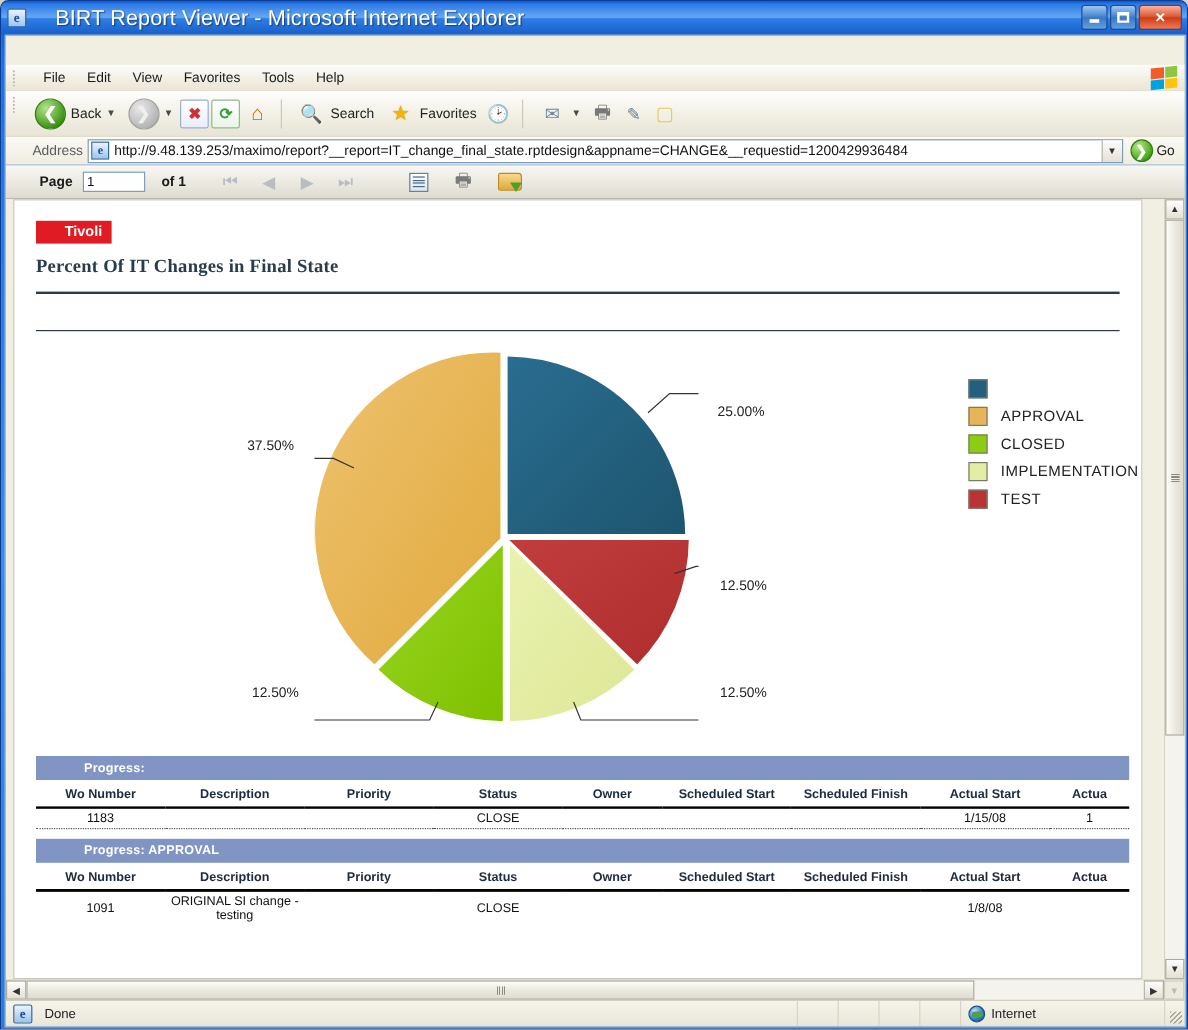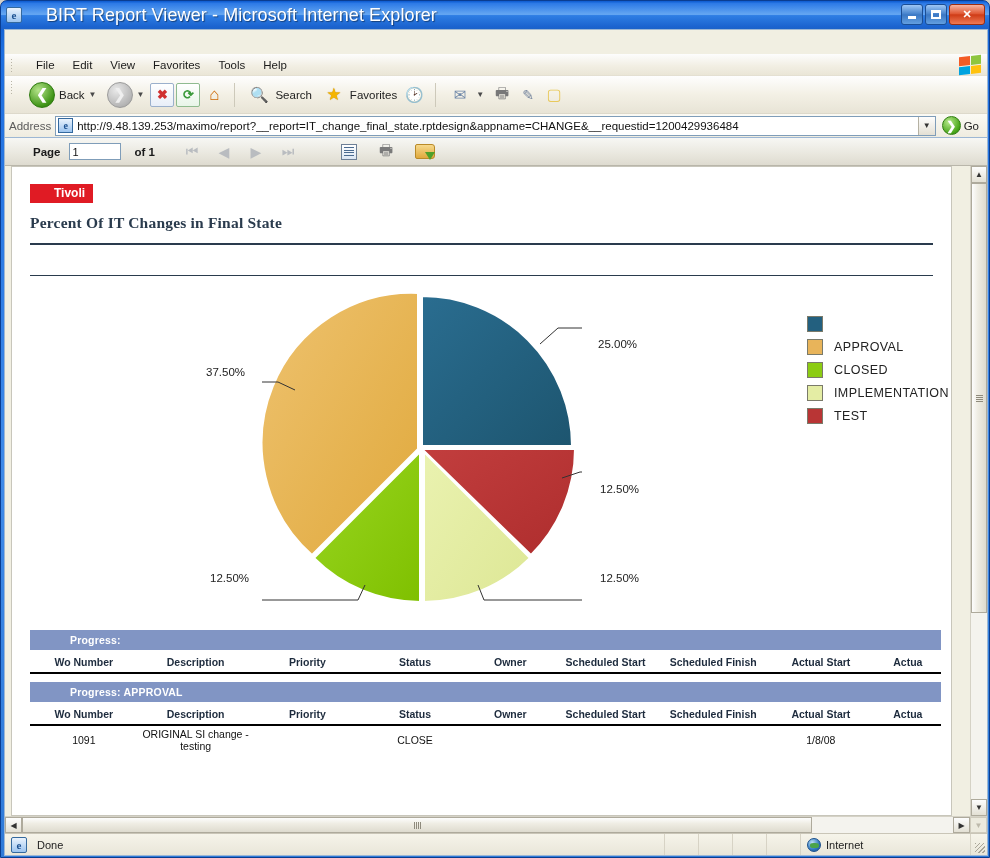--- a/index.html
+++ b/index.html
@@ -114,21 +114,21 @@
   .ic-star { color:#f5b500; font-size:17px; text-shadow:0 0 1px #b07c00;}
   .ic-hist { color:#2f9a4b; font-size:15px;}
   .ic-mail { color:#6e87a8; font-size:15px;}
   .ic-print{ color:#787878; font-size:15px;}
   .ic-edit { color:#70809a; font-size:14px;}
   .ic-note { color:#e8c95c; font-size:16px;}
   
   .addrbar {
     height: 24px; display: flex; align-items: center;
     background: linear-gradient(180deg,#fbfaf4,#efece0);
-    padding-left: 4px; gap: 4px; border-bottom: 1px solid #9db7d4; text-align: center;
+    padding-left: 22px; gap: 4px; border-bottom: 1px solid #9db7d4; text-align: center;
   }
   .addrlabel { font-size: 11.5px; color: #5c5c5c; }
   .addrinput {
     flex: 1; height: 20px; background: #fff;
     border: 1px solid #7f9db9; display: flex; align-items: center;
     padding-left: 2px; gap: 4px; position: relative;
   }
   .addrinput .e-ic {
     width: 15px; height: 15px; font-size: 10px; font-weight: bold;
     display:flex;align-items:center;justify-content:center;
@@ -513,20 +513,31 @@
                 <th class="col-pri">Priority</th>
                 <th class="col-stat">Status</th>
                 <th class="col-own">Owner</th>
                 <th class="col-ss">Scheduled Start</th>
                 <th class="col-sf">Scheduled Finish</th>
                 <th class="col-as">Actual Start</th>
                 <th class="col-af">Actua</th>
               </tr>
             </thead>
             <tbody>
+              <tr>
+                <td>1183</td>
+                <td></td>
+                <td></td>
+                <td>CLOSE</td>
+                <td></td>
+                <td></td>
+                <td></td>
+                <td>1/15/08</td>
+                <td>1</td>
+              </tr>
             </tbody>
           </table>
 
           <div class="grouphdr" style="margin-top:8px;">Progress: APPROVAL</div>
           <table class="rt">
             <thead>
               <tr>
                 <th class="col-wo">Wo Number</th>
                 <th class="col-desc">Description</th>
                 <th class="col-pri">Priority</th>

